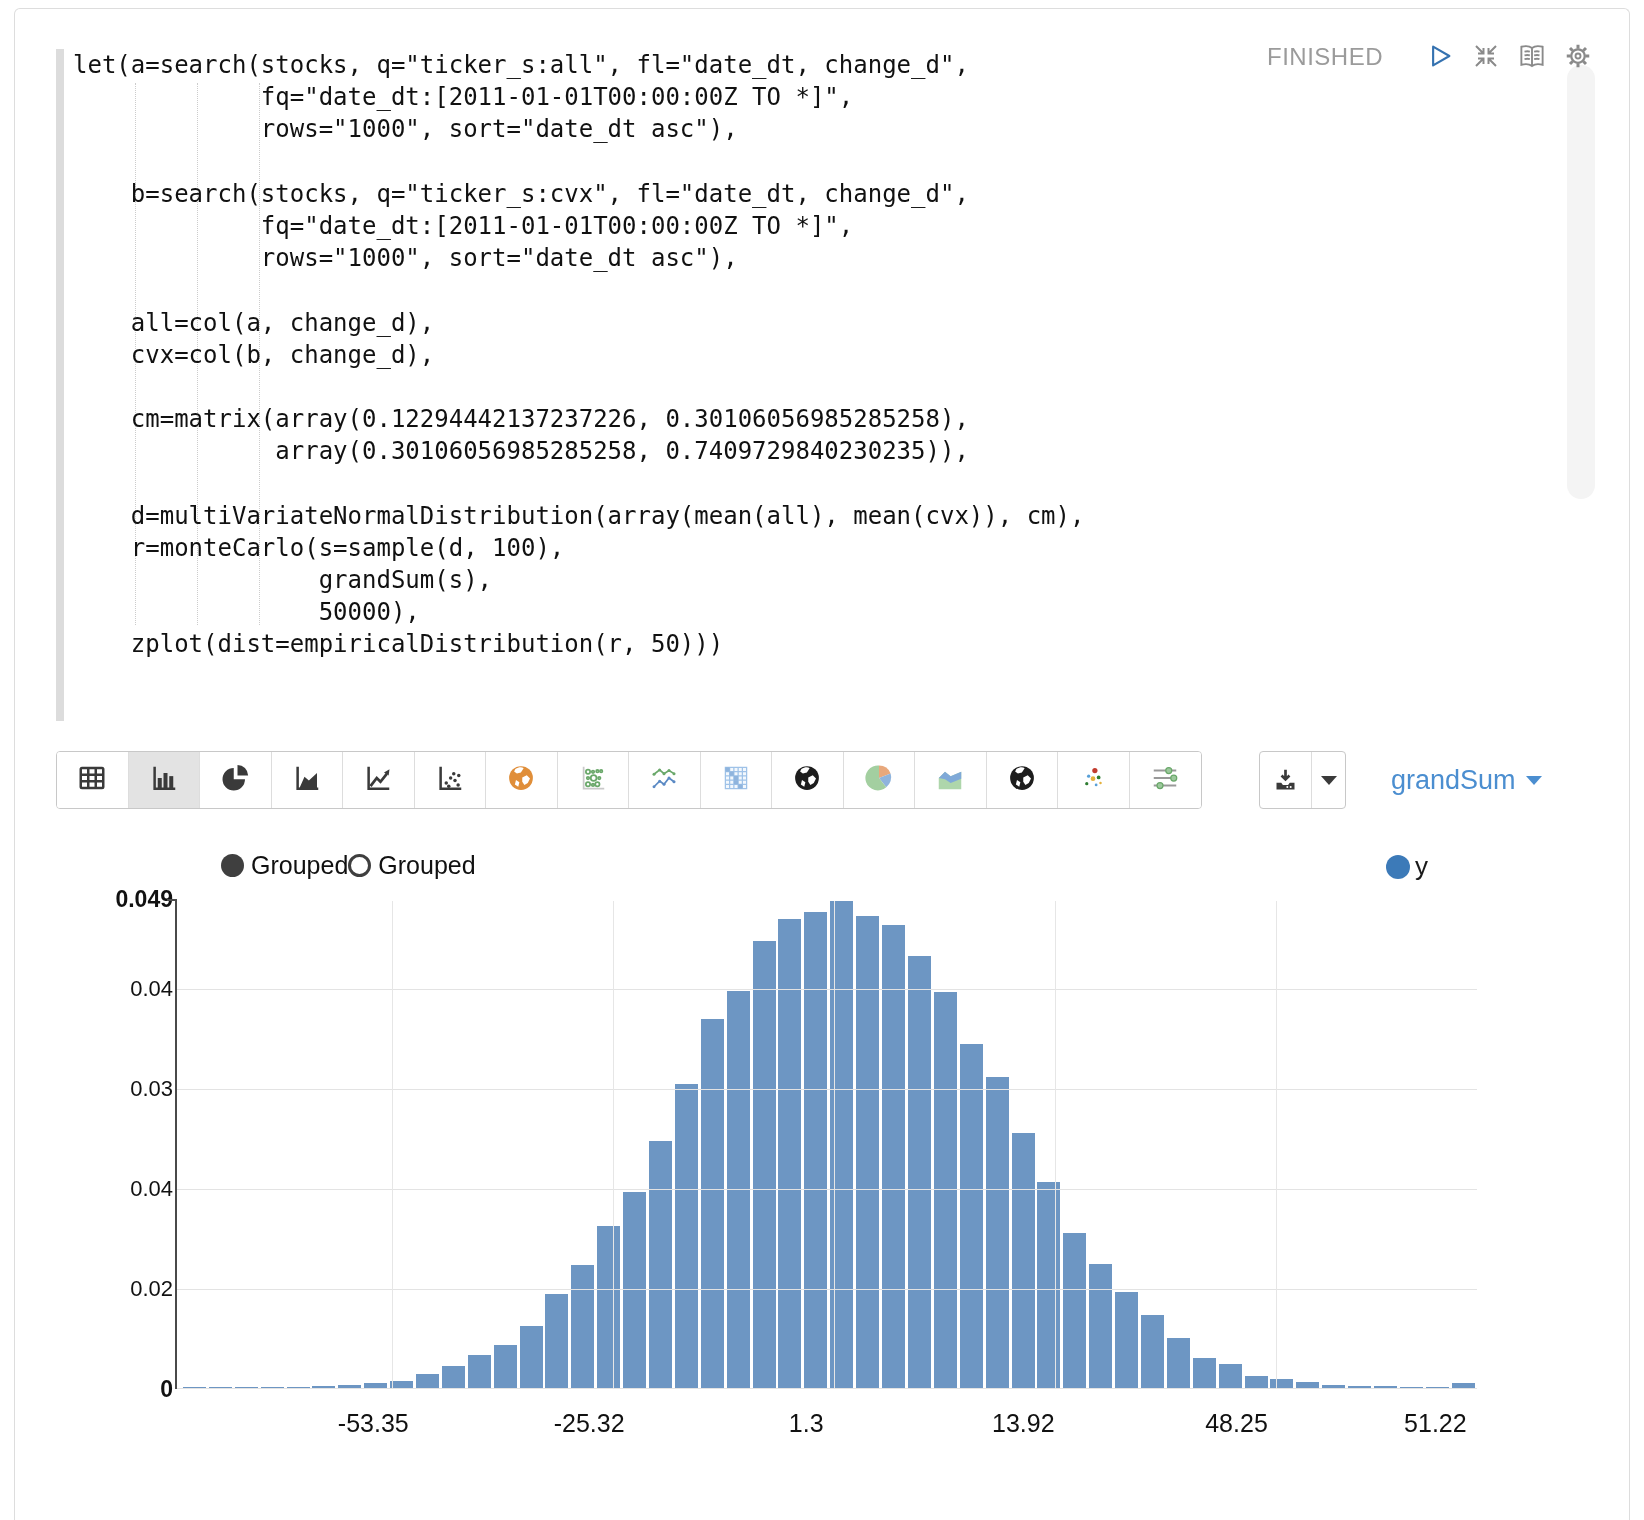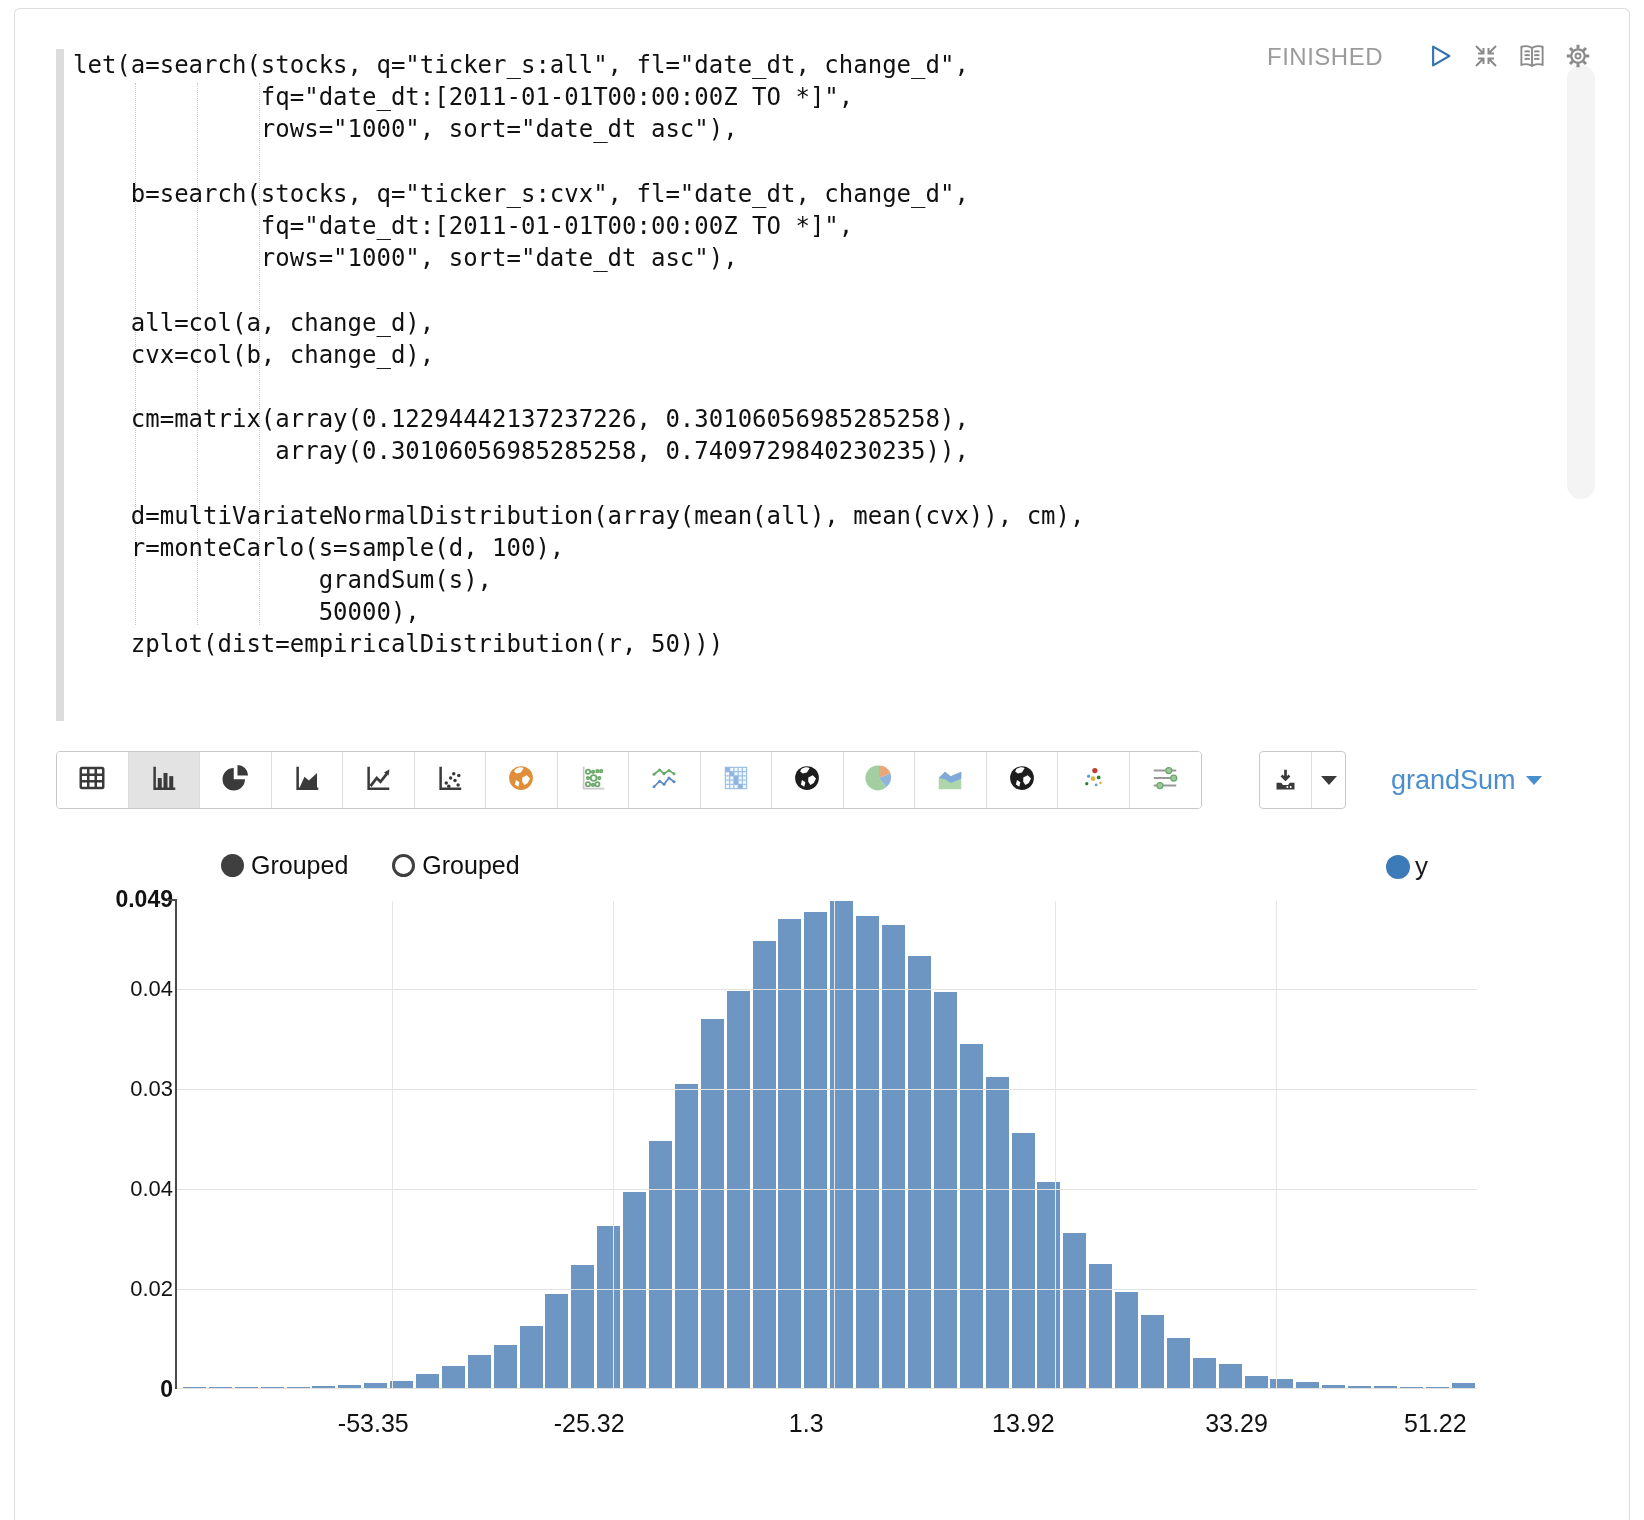--- a/index.html
+++ b/index.html
@@ -34,21 +34,21 @@
   .dl-main { width:52px; display:flex; align-items:center; justify-content:center; border-right:1px solid #ddd; }
   .dl-main svg { width:27px; height:27px; }
   .dl-caret { width:33px; display:flex; align-items:center; justify-content:center; }
   .caret { width:0; height:0; border-left:8px solid transparent; border-right:8px solid transparent;
     border-top:9px solid #3a3a3a; }
   .settings-link { position:absolute; left:1376px; top:742px; height:58px; display:flex;
     align-items:center; color:#4b8ed0; font-size:27px; cursor:pointer; }
   .settings-link .caret { border-top-color:#4b8ed0; margin-left:10px; }
 
   
-  .legend-left { position:absolute; left:206px; top:842px; display:flex; gap:44px; }
+  .legend-left { position:absolute; left:206px; top:842px; display:flex; }
   .mode-item { display:flex; align-items:center; gap:7px; font-size:25px; color:#111; cursor:pointer; }
   .radio { width:23px; height:23px; border-radius:50%; }
   .radio.on  { background:#3f3f3f; }
   .radio.off { border:3px solid #3f3f3f; background:#fff; }
   .legend-right { position:absolute; left:1371px; top:842px; display:flex; align-items:center; gap:5px;
     font-size:26px; cursor:pointer; }
   .legend-dot { width:24px; height:24px; border-radius:50%; }
 
   .plot { position:absolute; left:162px; top:890px; width:1300px; height:490px; }
   .yaxis { position:absolute; left:-2px; top:0; bottom:0; width:2px; background:#4a4a4a; }
@@ -374,17 +374,17 @@
       <div class="vgrid" style="left: 33.5%;"></div>
       <div class="vgrid" style="left: 50.5%;"></div>
       <div class="vgrid" style="left: 67.5%;"></div>
       <div class="vgrid" style="left: 84.5%;"></div>
     </div>
   <div id="xlabels">
       <div class="xlabel" style="left: 358.3px;">-53.35</div>
       <div class="xlabel" style="left: 574.1px;">-25.32</div>
       <div class="xlabel" style="left: 791.2px;">1.3</div>
       <div class="xlabel" style="left: 1008.3px;">13.92</div>
-      <div class="xlabel" style="left: 1221.5px;">33.29</div>
+      <div class="xlabel" style="left: 1221.5px;">48.25</div>
       <div class="xlabel" style="left: 1420.4px;">51.22</div>
     </div>
 
 </div>
 
 </body></html>

